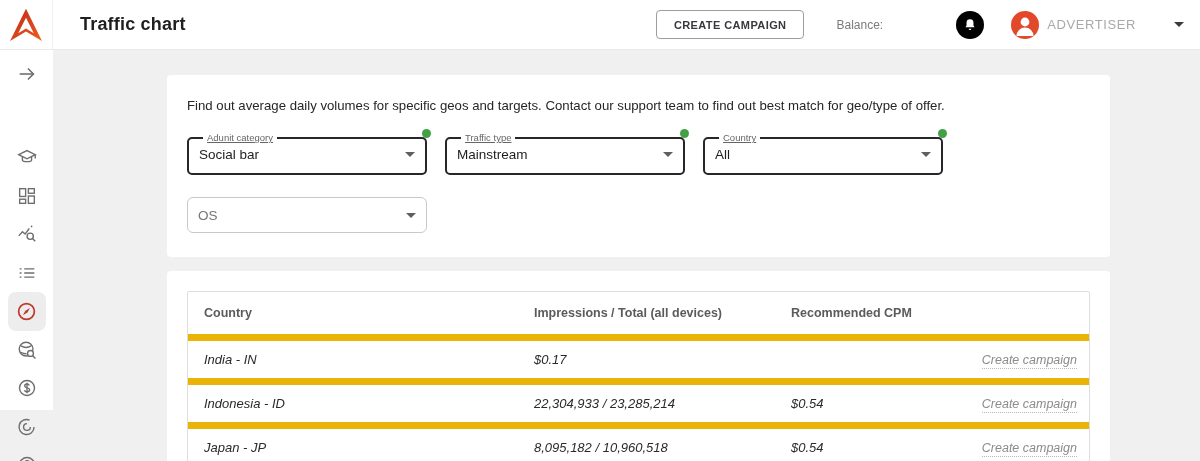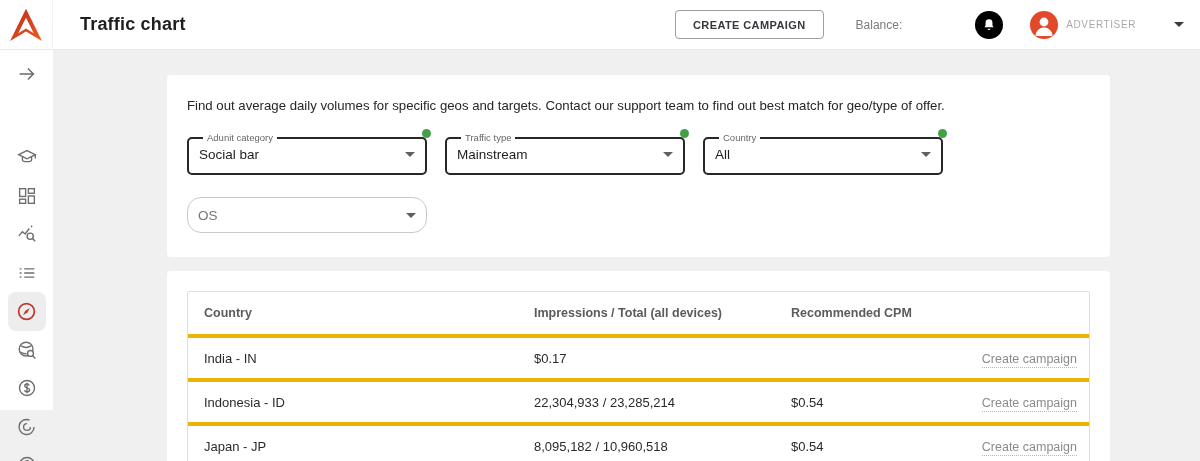--- a/index.html
+++ b/index.html
@@ -14,21 +14,21 @@
               border-right:1px solid #f1f1f1; flex:0 0 53px; }
   .page-title { font-size:18px; font-weight:bold; color:#1f1f1f; margin-left:27px; letter-spacing:.2px; }
   .btn-create { margin-left:auto; height:29px; padding:0 17px; background:#fff;
                 border:1px solid #9e9e9e; border-radius:4px; font-family:"Liberation Sans",sans-serif;
                 font-size:11px; font-weight:bold; letter-spacing:.4px; color:#37373d; cursor:pointer; }
   .balance { margin-left:32px; font-size:12px; color:#7b7b7b; }
   .bell-circle { margin-left:73px; width:28px; height:28px; border-radius:50%; background:#000;
                  display:flex; align-items:center; justify-content:center; cursor:pointer; }
   .avatar-circle { margin-left:27px; width:28px; height:28px; border-radius:50%; background:#e2482a;
                    overflow:hidden; position:relative; cursor:pointer; }
-  .advertiser { margin-left:8px; font-size:10px; letter-spacing:.6px; color:#a9a9a9; }
+  .advertiser { margin-left:8px; font-size:13px; letter-spacing:.6px; color:#a9a9a9; }
   .chev-down { margin-left:38px; margin-right:16px; width:0; height:0; cursor:pointer;
                border-left:5px solid transparent; border-right:5px solid transparent;
                border-top:5px solid #3c3c3c; }
 
   
   .sidebar { position:absolute; top:50px; left:0; bottom:0; width:53px; background:#fff;
              display:flex; flex-direction:column; align-items:center; }
   .side-arrow { margin-top:13px; height:24px; display:flex; align-items:center; justify-content:center;
                 cursor:pointer; }
   .side-nav { margin-top:53px; display:flex; flex-direction:column; align-items:center; }
@@ -40,39 +40,39 @@
   
   .main { position:absolute; left:53px; top:50px; right:0; bottom:0; padding:25px 90px 0 114px; }
   .card { background:#fff; border-radius:4px; }
   .card-filters { padding:23px 20px 24px 20px; }
   .filters-desc { font-size:13.2px; color:#262626; }
   .filters-grid { margin-top:20px; display:grid; grid-template-columns:240px 240px 240px;
                   column-gap:18px; row-gap:16px; }
   .fld { position:relative; width:240px; }
   fieldset.mfield { border:2px solid #26262b; border-radius:5px; height:42px; padding:0 10px;
                     display:flex; align-items:center; justify-content:space-between; cursor:pointer; }
-  fieldset.mfield legend { font-size:9.5px; color:#666; padding:0 4px; margin-left:4px; line-height:10px; }
+  fieldset.mfield legend { font-size:9.5px; color:#666; padding:0 4px; margin-left:4px; line-height:10px;text-decoration:underline; }
   .fld-value { font-size:13.5px; color:#1e1e1e; position:relative; top:-4px; }
   .fld-arrow { width:0; height:0; border-left:5px solid transparent; border-right:5px solid transparent;
                border-top:5px solid #5f5f5f; position:relative; top:-4px; }
   .green-dot { position:absolute; top:-4px; right:-4px; width:9px; height:9px; border-radius:50%;
                background:#43a047; }
-  .fld-plain { margin-top:6px; height:36px; border:1px solid #c9c9c9; border-radius:14px;
+  .fld-plain { margin-top:6px; height:36px; border:1px solid #c9c9c9; border-radius:6px;
                display:flex; align-items:center; justify-content:space-between; padding:0 10px;
                cursor:pointer; background:#fff; }
   .fld-plain .fld-value { color:#757575; top:0; }
   .fld-plain .fld-arrow { top:0; }
 
   .card-table { margin-top:14px; padding:20px; height:240px; }
   .vol-table { border:1px solid #dedede; border-radius:2px; background:#fff; }
   .t-row { display:grid; grid-template-columns:330px 257px 1fr auto; align-items:center;
            padding:0 12px 0 16px; }
   .t-head { height:42px; }
   .t-head .t-cell { font-size:12.5px; font-weight:bold; color:#5b5b5b; }
-  .t-body-row { height:44px; border-top:4px solid #eab308; }
+  .t-body-row { height:44px; border-top:7px solid #eab308;font-style:italic; }
   .t-cell { font-size:13px; color:#2a2a2a; }
   .t-action { text-align:right; }
   .link-create { font-size:12.5px; color:#8b8b8b; text-decoration:none;
                  border-bottom:1px dotted #b7b7b7; padding-bottom:1px; cursor:pointer; }
 </style>
 </head>
 <body>
 
 <div class="app">
 

